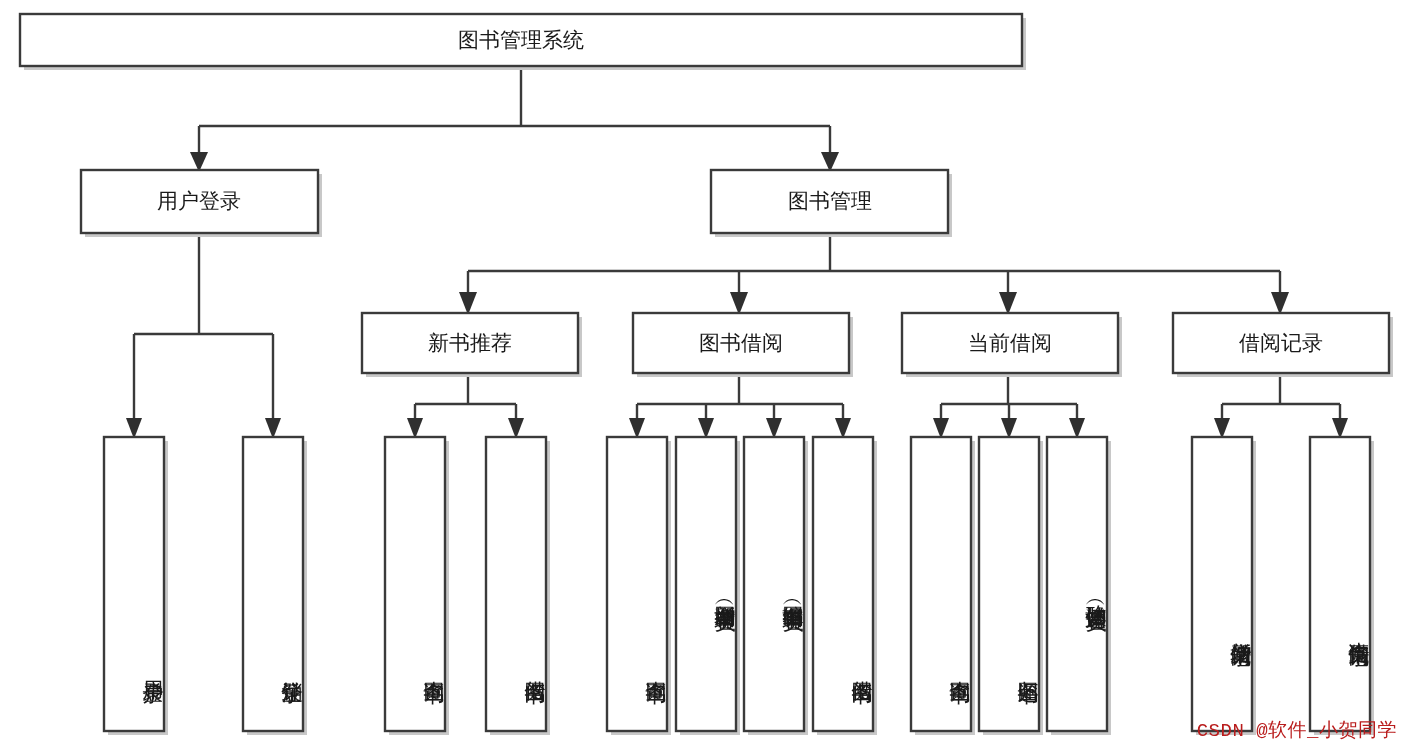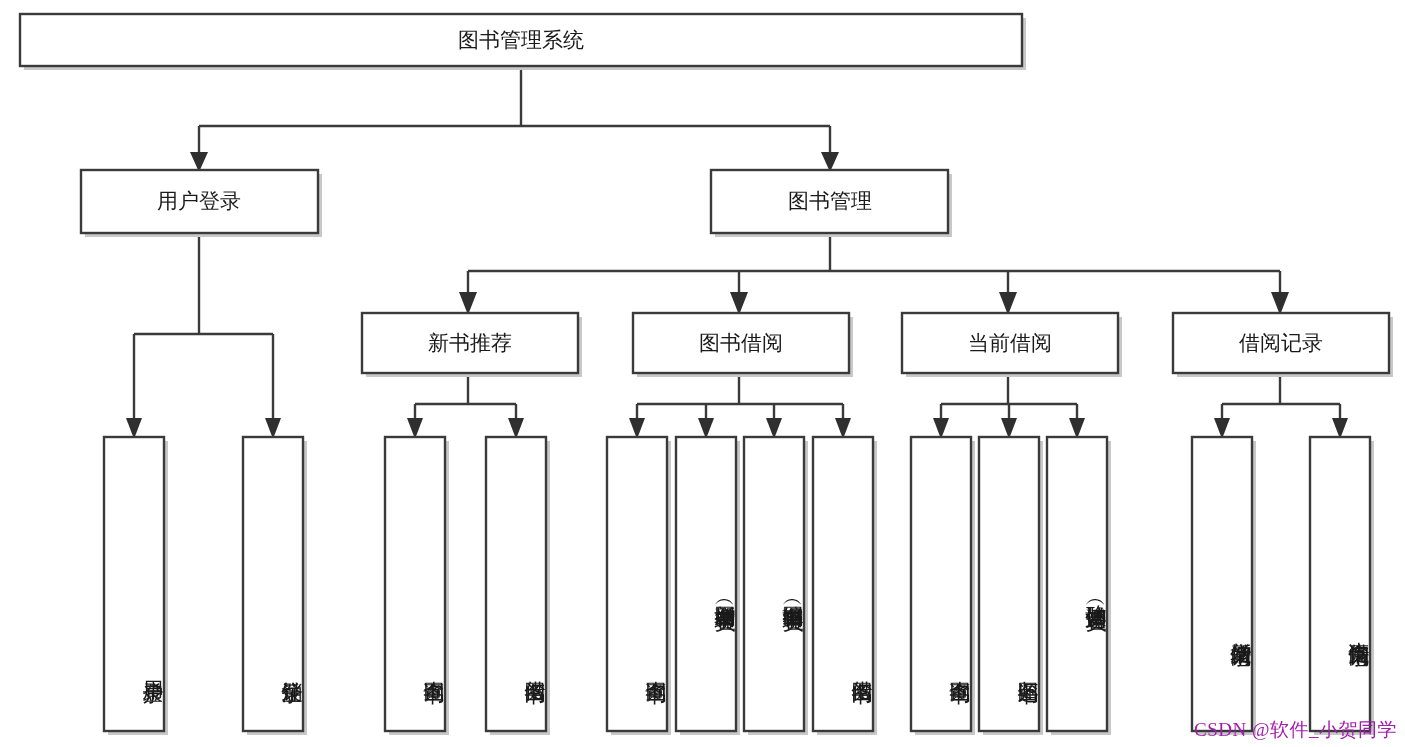--- a/index.html
+++ b/index.html
@@ -65,23 +65,23 @@
     text-align: center;
     display: flex;
     align-items: flex-start;
     justify-content: center;
     pointer-events: none;
   }
   .watermark {
     position: absolute;
     right: 8px;
     bottom: 4px;
-    font-family: Liberation Serif, serif;
+    font-family: Liberation Mono, monospace;
     font-size: 19px;
-    color: #a21caf;
+    color: #b91c1c;
     letter-spacing: 0.5px;
     white-space: nowrap;
   }
 </style>
 </head>
 <body>
 
 <div id="diagram-root">
 
   <svg class="canvas" viewBox="0 0 1405 747" xmlns="http://www.w3.org/2000/svg">

